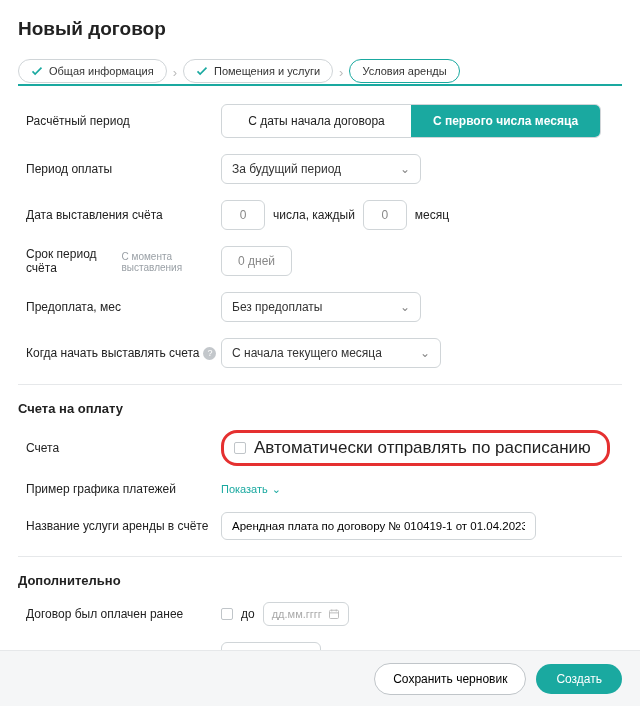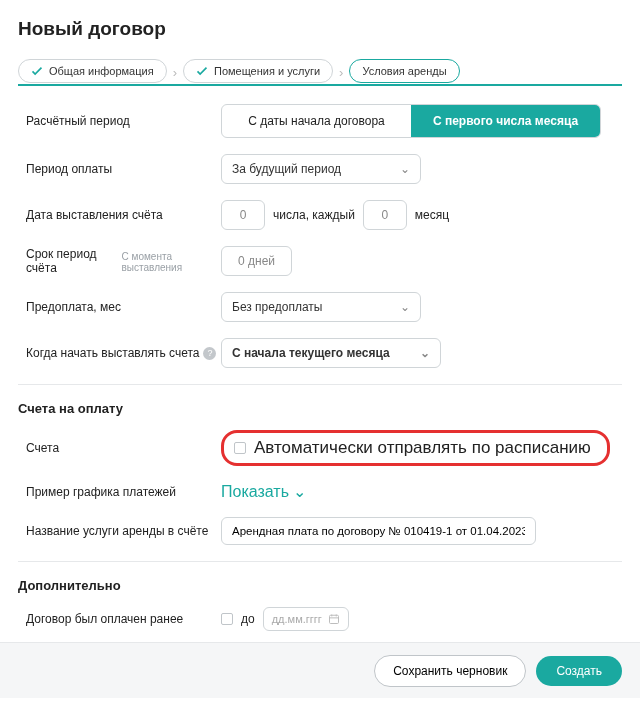--- a/index.html
+++ b/index.html
@@ -14,34 +14,34 @@
   .chev { color:#bbb; font-size:13px; margin:0 -4px; align-self:center;}
   .row { display: flex; align-items: center; margin-bottom: 16px; }
   .lbl { width: 195px; font-size: 12px; color: #222; flex-shrink:0; display:flex; align-items:center; gap:4px;margin-left:8px;}
   .lbl .sub { display:block; font-size: 10px; color: #9aa0a6; margin-top:2px;}
   .ctrl { flex:1; display:flex; align-items:center; gap:8px; font-size:12px; }
   .segment { display:flex; border:1px solid #d0d5d8; border-radius:6px; overflow:hidden; width:380px;}
   .seg { flex:1; text-align:center; padding:9px 0; font-size:12px; cursor:pointer; }
   .seg.on { background:#1aa9a0; color:#fff; font-weight:600; }
   .select, .input, .numin { border:1px solid #d0d5d8; border-radius:6px; padding:7px 10px; font-size:12px; background:#fff; color:#333; }
   .select { width:200px; display:flex; justify-content:space-between; align-items:center; }
-  .select.wide { width:220px;font-weight:bold; }
+  .select.wide { width:220px; }
   .numin { width:44px; text-align:center; color:#888;}
   .daysbtn{ border:1px solid #d0d5d8; border-radius:6px; padding:7px 16px; font-size:12px; color:#888; background:#fff;}
   .qicon{ width:13px;height:13px;border-radius:50%;background:#c3c7cb;color:#fff;display:inline-flex;align-items:center;justify-content:center;font-size:9px;}
   hr.sep{border:none;border-top:1px solid #e6e8ea;margin:8px 0 16px;}
   .sect { font-size:13px; font-weight:700; margin:6px 0 14px;}
   .pill{ border:3px solid #e53030; border-radius:16px; padding:5px 16px 5px 10px; display:inline-flex; align-items:center; gap:8px; font-size:17px;}
   .cbx{ width:12px;height:12px;border:1px solid #c0c5c9;border-radius:2px;display:inline-block;flex-shrink:0;}
-  .link{ color:#1aa9a0; font-size:16px; display:inline-flex; align-items:center; gap:4px; cursor:pointer;}
+  .link{ color:#1aa9a0; font-size:11px; display:inline-flex; align-items:center; gap:4px; cursor:pointer;}
   .longin{ width:315px; border:1px solid #d0d5d8; border-radius:6px; padding:7px 10px; font-size:11.5px;}
   .datein{ border:1px solid #d0d5d8; border-radius:6px; padding:5px 8px; display:inline-flex; align-items:center; gap:6px; font-size:11px; color:#aaa;}
   .calicon svg{display:block;}
   .rubin{ width:100px; border:1px solid #d0d5d8; border-radius:6px; padding:6px 8px; text-align:right; font-size:11.5px; color:#aaa;}
-  .footer{ position:absolute; left:0; right:0; bottom:8px; height:56px; background:#f5f6f7; display:flex; align-items:center; justify-content:flex-end; gap:10px; padding:0 18px; border-top:1px solid #e6e8ea;}
+  .footer{ position:absolute; left:0; right:0; bottom:0; height:56px; background:#f5f6f7; display:flex; align-items:center; justify-content:flex-end; gap:10px; padding:0 18px; border-top:1px solid #e6e8ea;}
   .btn-o{ border:1px solid #c0c5c9; background:#fff; border-radius:18px; padding:8px 18px; font-size:12px; cursor:pointer;}
   .btn-p{ border:none; background:#1aa9a0; color:#fff; border-radius:18px; padding:8px 20px; font-size:12px; font-weight:400; cursor:pointer;}
   .cvr{color:#888;}
 </style>
 </head>
 <body>
 
 <div class="wrap">
   <h1>Новый договор</h1>
 

